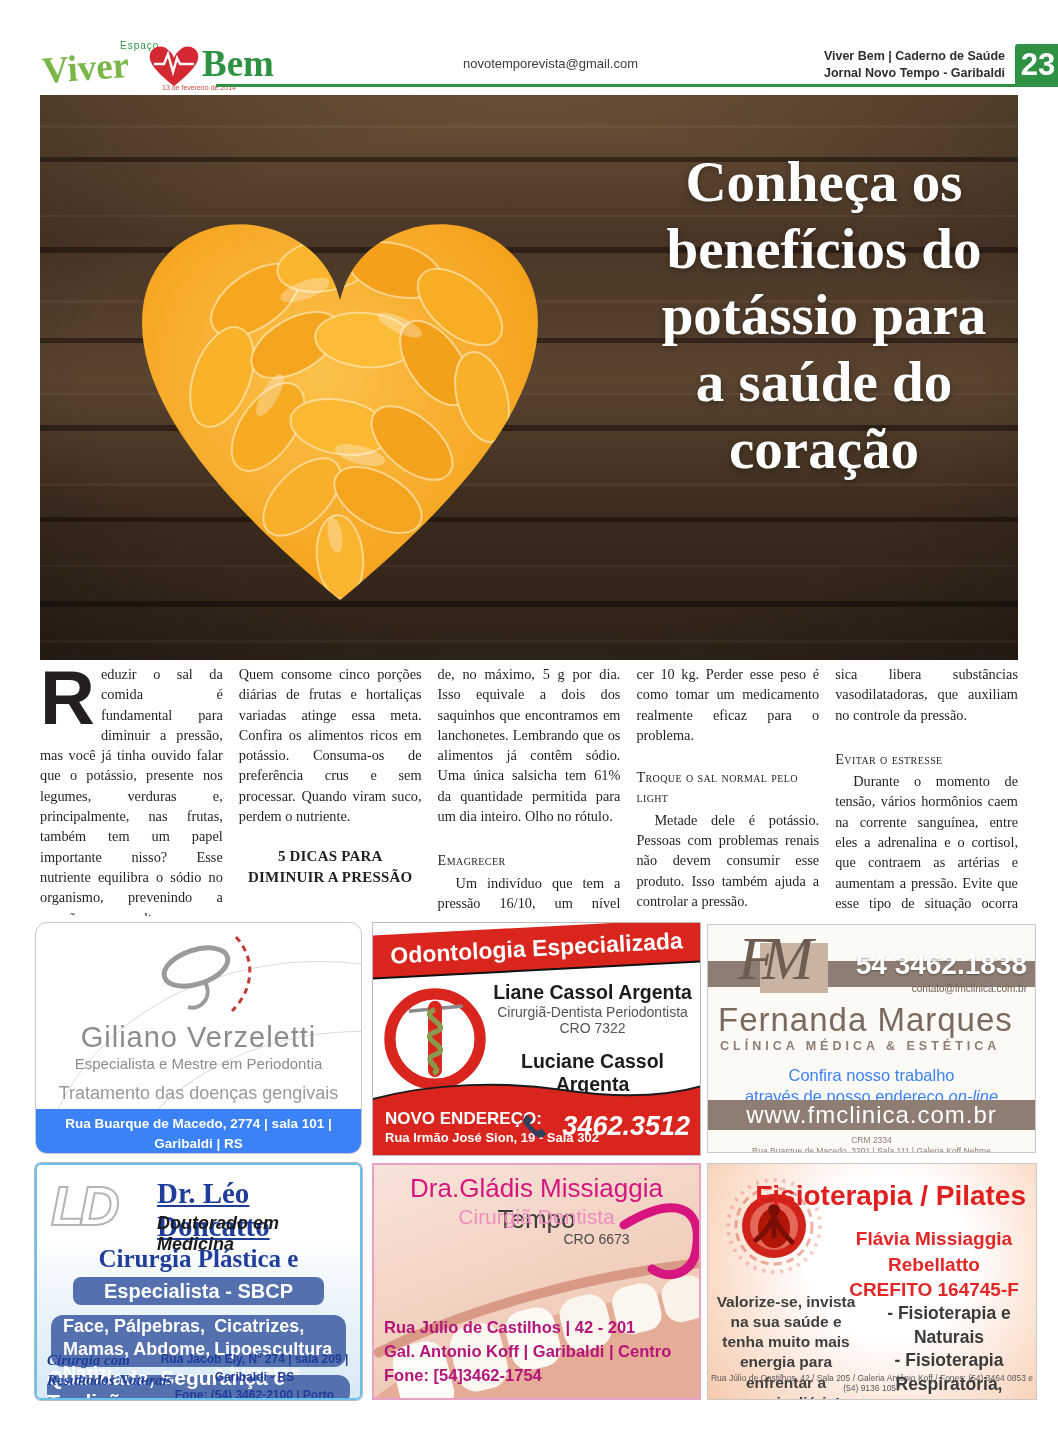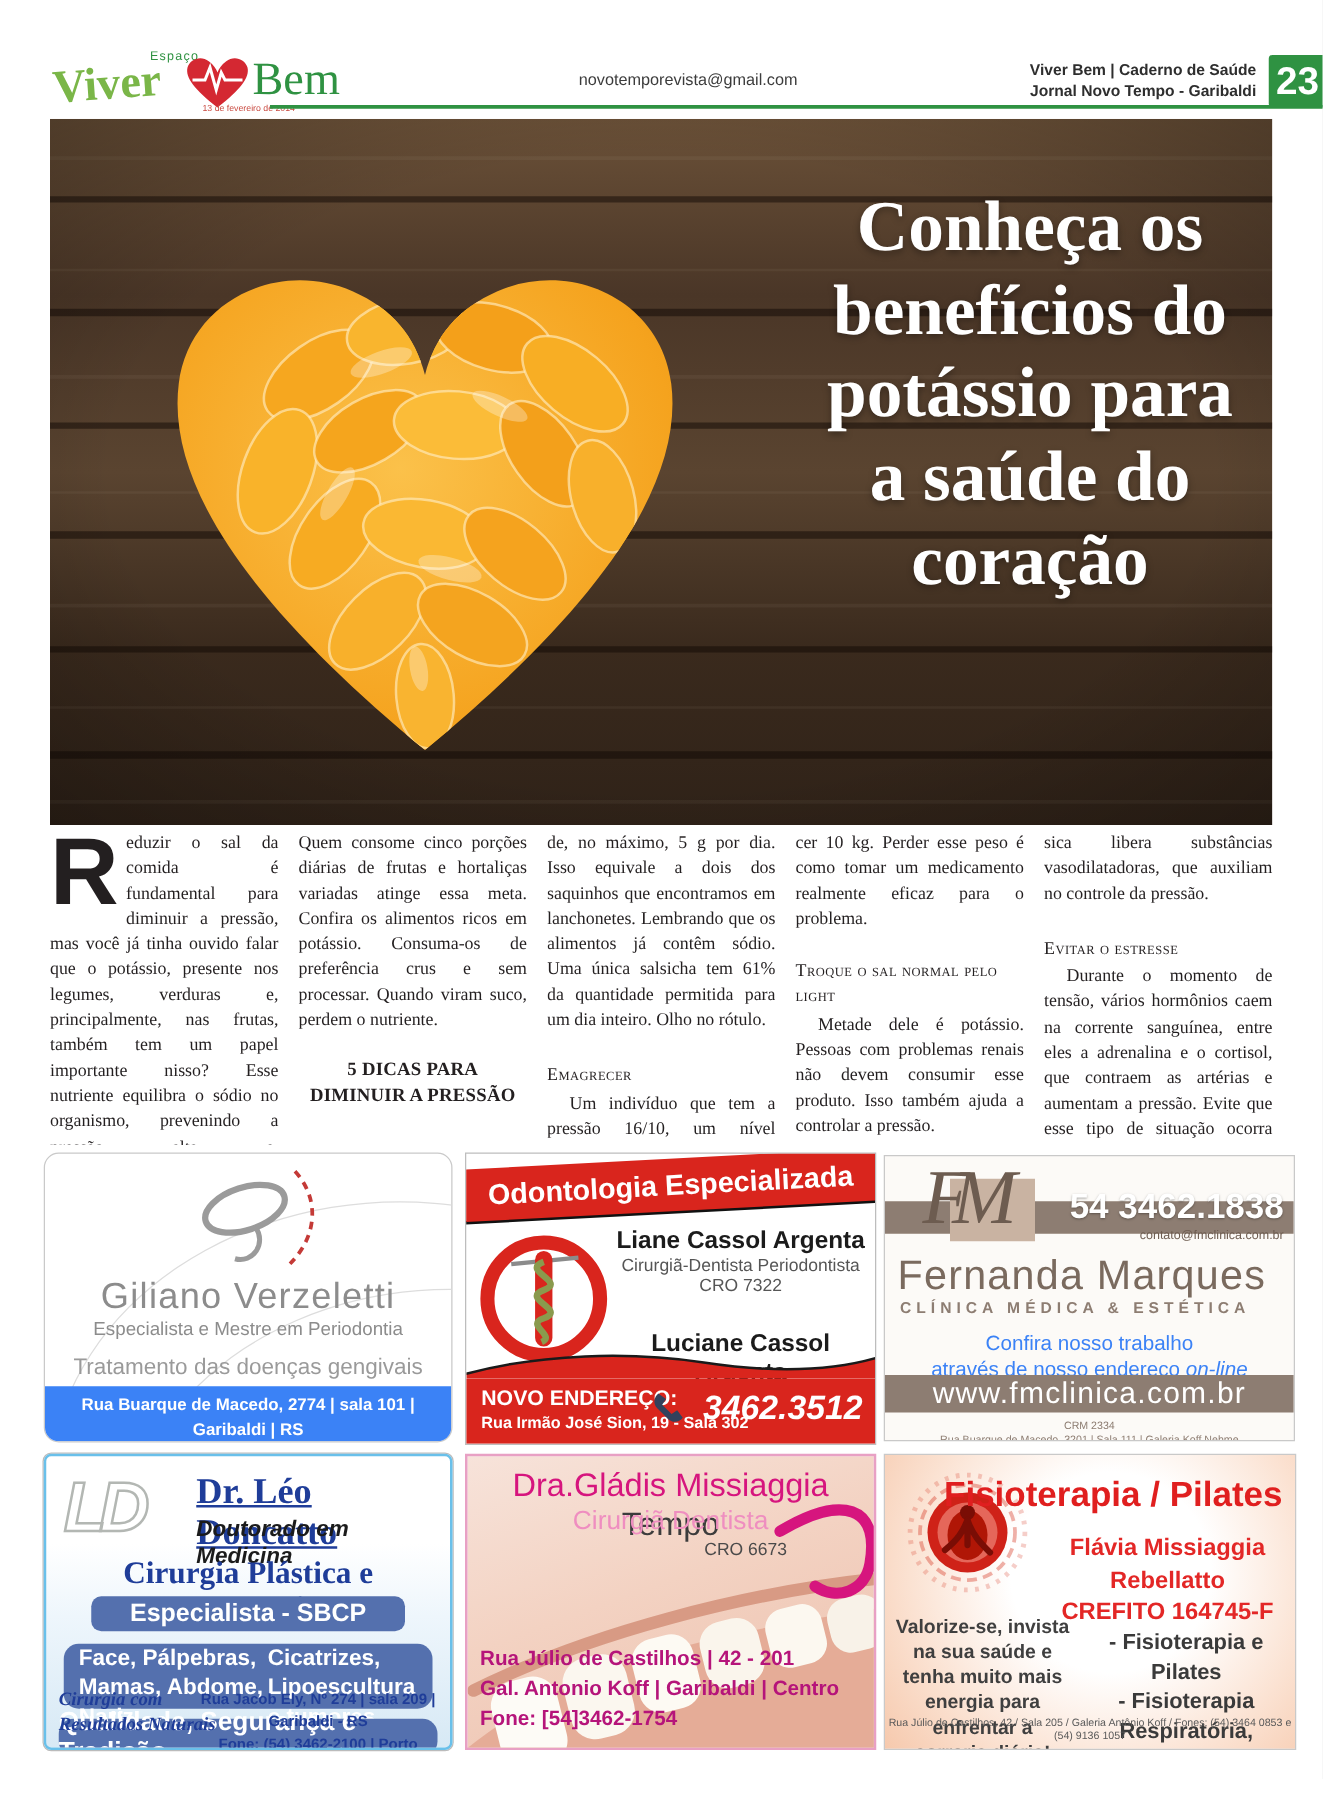--- a/index.html
+++ b/index.html
@@ -5,21 +5,21 @@
   html,body{margin:0;padding:0;background:#e9e9e9;}
   .page{position:relative;width:1058px;height:1443px;background:#ffffff;margin:0 auto;
         font-family:"Liberation Serif",serif;color:#231f20;overflow:hidden;padding-left:43px;}
 
   
   .hdr-logo{position:absolute;left:42px;top:40px;width:280px;height:52px;}
   .logo-espaco{position:absolute;left:78px;top:0;font-family:"Liberation Sans",sans-serif;
     font-size:10px;color:#2f9242;letter-spacing:1px;}
   .logo-viver{position:absolute;left:0;top:6px;font-size:37px;font-weight:bold;color:#7ab648;
     font-family:"Liberation Serif",serif;transform:rotate(-4deg);}
-  .logo-bem{position:absolute;left:160px;top:2px;font-size:37px;font-weight:normal;color:#2f9242;}
+  .logo-bem{position:absolute;left:160px;top:2px;font-size:37px;font-weight:bold;color:#2f9242;}
   .logo-heart{position:absolute;left:104px;top:2px;width:56px;height:48px;}
   .logo-date{position:absolute;left:120px;top:44px;font-size:7px;color:#c94b42;
     font-family:"Liberation Sans",sans-serif;}
   .hdr-email{position:absolute;left:0;right:0;top:56px;text-align:center;
     font-family:"Liberation Sans",sans-serif;font-size:13px;color:#3c3c3c;}
   .hdr-edition{position:absolute;right:96px;top:48px;text-align:right;line-height:1.35;
     font-family:"Liberation Sans",sans-serif;font-size:12.5px;color:#2e2e2e;font-weight:bold;}
   .hdr-pagebox{position:absolute;right:40px;top:44px;width:46px;height:42px;background:#2f9242;
     border-radius:3px;color:#fff;font-family:"Liberation Sans",sans-serif;font-weight:bold;
     font-size:31px;display:flex;align-items:center;justify-content:center;}
@@ -59,21 +59,21 @@
 
   
   .ad-odon{left:372px;top:922px;width:329px;height:234px;border:1px solid #bdbdbd;}
   .od-banner{position:absolute;left:-12px;right:-12px;top:4px;height:42px;background:#d9251d;
     transform:rotate(-3deg);display:flex;align-items:center;justify-content:center;
     color:#fff;font-weight:bold;font-size:23px;box-shadow:0 2px 0 #111;}
   .od-circle{position:absolute;left:10px;top:58px;}
   .od-names{position:absolute;left:118px;right:6px;top:58px;text-align:center;}
   .od-name{font-weight:bold;font-size:19.5px;color:#1b1b1b;}
   .od-title{font-size:14px;color:#555;}
-  .od-cro{font-size:14px;color:#555;margin-bottom:28px;}
+  .od-cro{font-size:14px;color:#555;margin-bottom:14px;}
   .od-strip{position:absolute;left:0;right:0;bottom:0;height:52px;background:#d9251d;color:#fff;}
   .od-wave{position:absolute;left:0;right:0;bottom:52px;height:22px;}
   .od-addr-label{position:absolute;left:12px;top:6px;font-weight:bold;font-size:17px;}
   .od-addr{position:absolute;left:12px;top:27px;font-weight:bold;font-size:13px;}
   .od-phone{position:absolute;right:10px;top:8px;font-weight:bold;font-size:27px;font-style:italic;}
   .od-phoneicon{position:absolute;right:148px;top:8px;width:32px;height:32px;}
 
   
   .ad-fm{left:707px;top:924px;width:329px;height:229px;border:1px solid #c9c9c9;background:#fcfaf7;}
   .fm-band{position:absolute;left:0;right:0;top:36px;height:26px;background:#8d7d72;}
@@ -413,20 +413,20 @@
         <path d="M48,38 C44,48 40,54 30,62 M48,38 C52,50 58,56 66,64 M48,44 L48,58" stroke="#7a0d05" stroke-width="5" fill="none" stroke-linecap="round"></path>
       </svg>
     </div>
     <div class="fis-title">Fisioterapia / Pilates</div>
     <div class="fis-name">
       <div>Flávia Missiaggia Rebellatto</div>
       <div>CREFITO 164745-F</div>
     </div>
     <div class="fis-left">Valorize-se, invista na sua saúde e tenha muito mais energia para enfrentar a correria diária!</div>
     <div class="fis-svcs">
-      <div>- Fisioterapia e Pilates</div>
+      <div>- Fisioterapia e Naturais</div>
       <div>- Fisioterapia Respiratória,</div>
       <div>Traumatológica e Neurológica</div>
     </div>
     <div class="fis-foot">Rua Júlio de Castilhos, 42 / Sala 205 / Galeria Antônio Koff / Fones: (54) 3464 0853 e (54) 9136 1057</div>
   </div>
 
 </div>
 
 </body></html>

